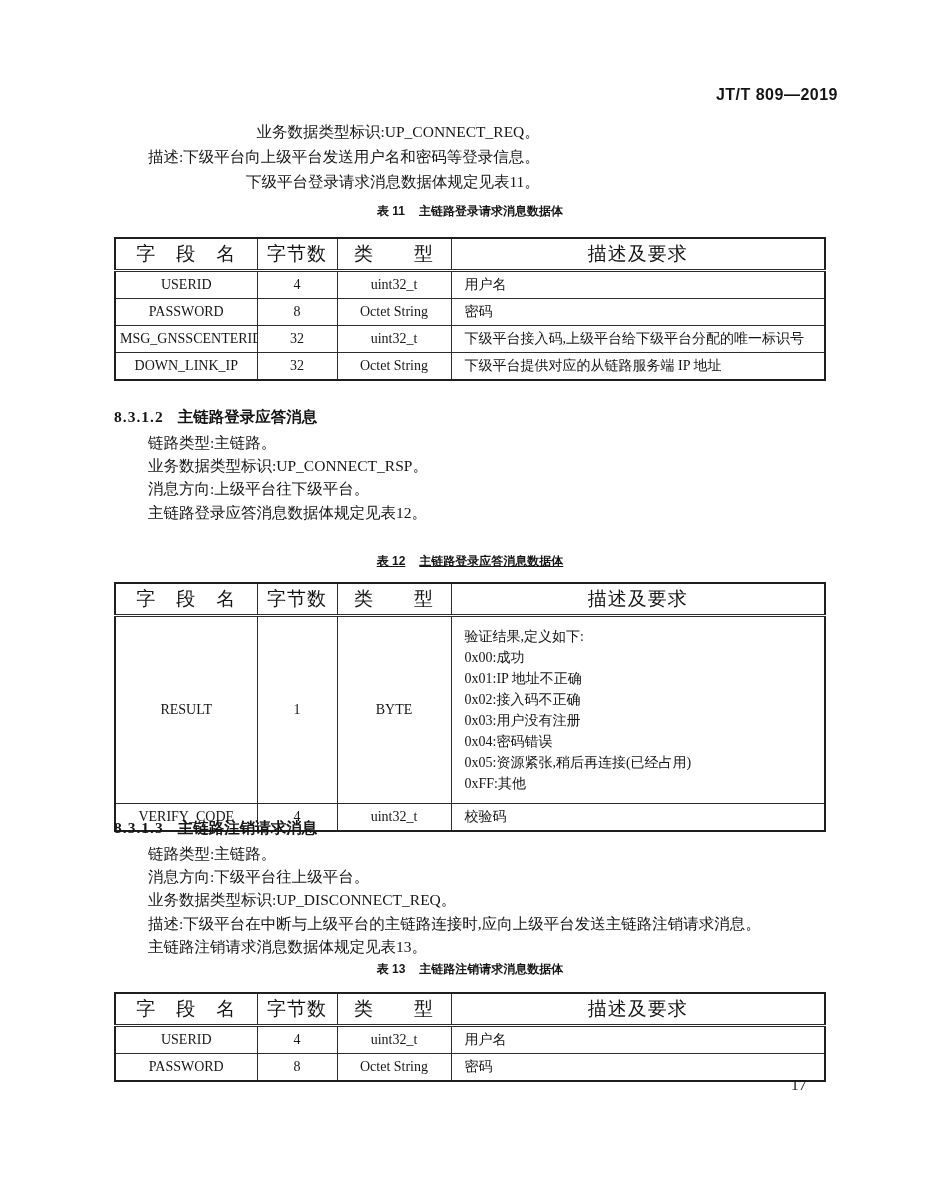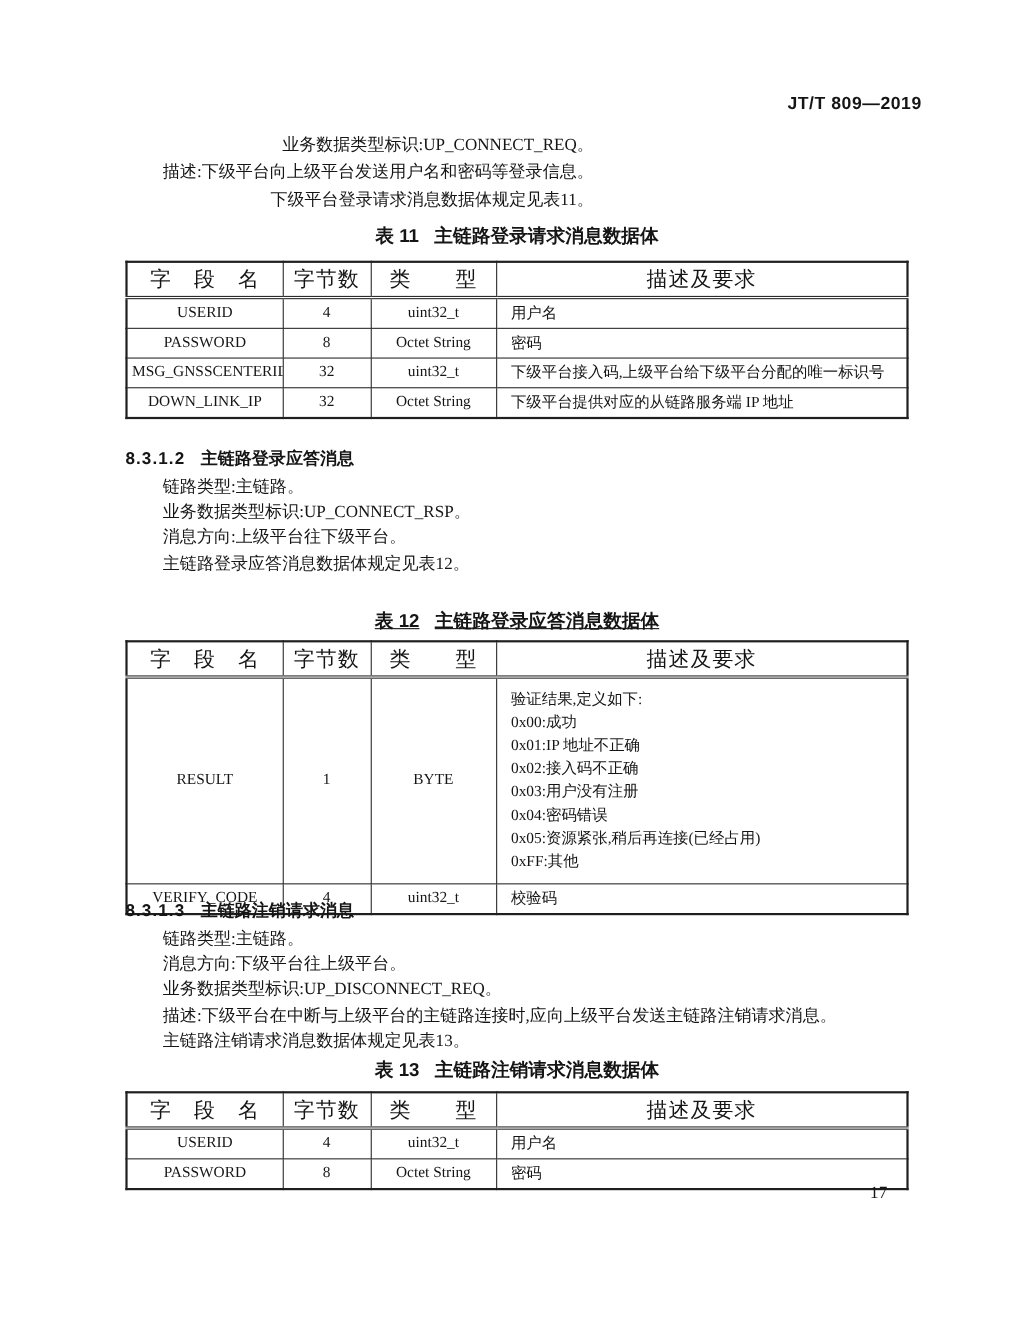--- a/index.html
+++ b/index.html
@@ -12,28 +12,28 @@
     overflow:hidden;
   }
   .abs{position:absolute;}
   .std-code{
     font-family:"Liberation Sans","DejaVu Sans",sans-serif;
     font-weight:bold;font-size:16px;letter-spacing:0.5px;
   }
   .body-line{font-size:15.5px;line-height:25px;white-space:nowrap;text-align:right;}
   .body-lines-tight div{font-size:15.5px;line-height:23.2px;white-space:nowrap;}
   .sec-head{
-    font-family:Liberation Sans, sans-serif;
+    font-family:Liberation Serif, serif;
     font-weight:bold;font-size:15.5px;white-space:nowrap;
   }
   .sec-head .sec-no{letter-spacing:1px;margin-right:14px;}
   .tbl-caption{
     width:712px;text-align:center;
     font-family:"Liberation Sans","DejaVu Sans",sans-serif;
-    font-weight:bold;font-size:17px;white-space:nowrap;
+    font-weight:bold;font-size:12px;white-space:nowrap;
   }
   .tbl-caption .cap-no{margin-right:14px;}
   table.std{
     border-collapse:collapse;
     width:712px;table-layout:fixed;
     border:2px solid #1f1f1f;
   }
   table.std td{
     border:1px solid #2c2c2c;
     font-size:14px;

